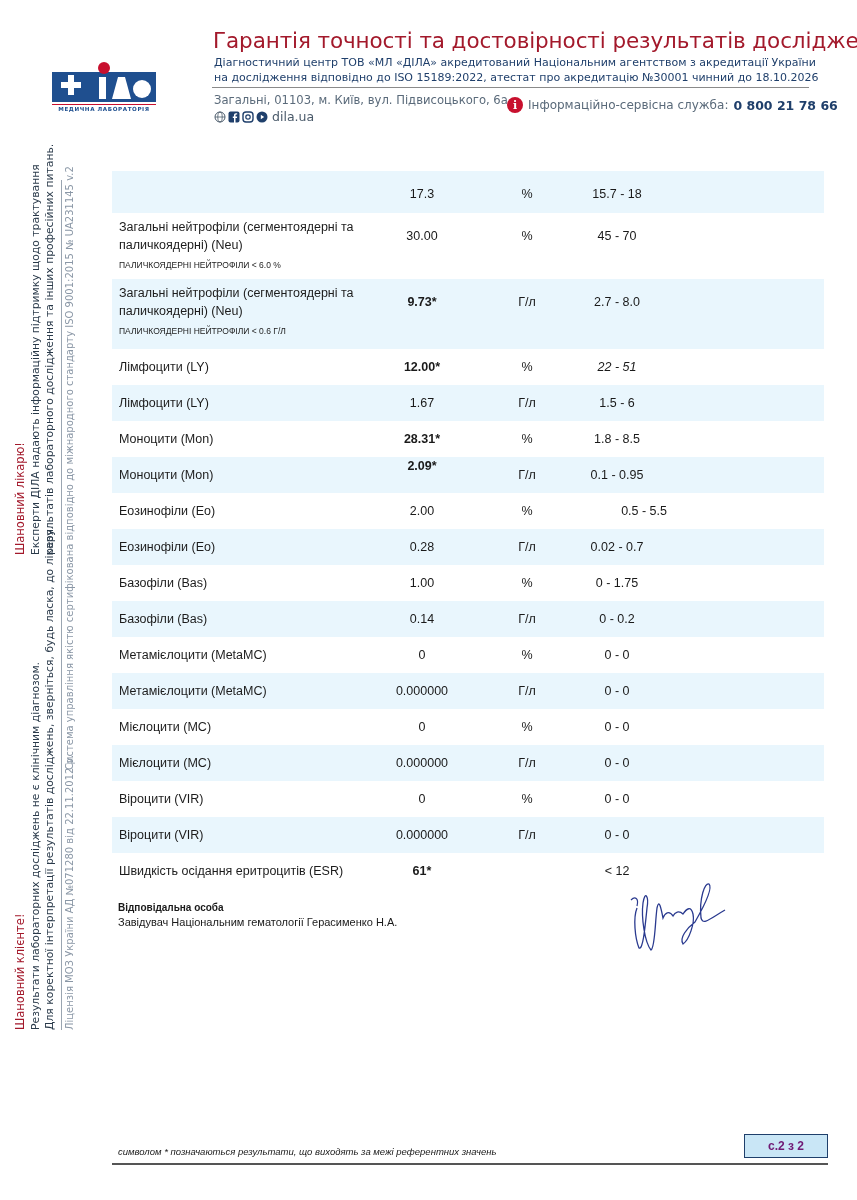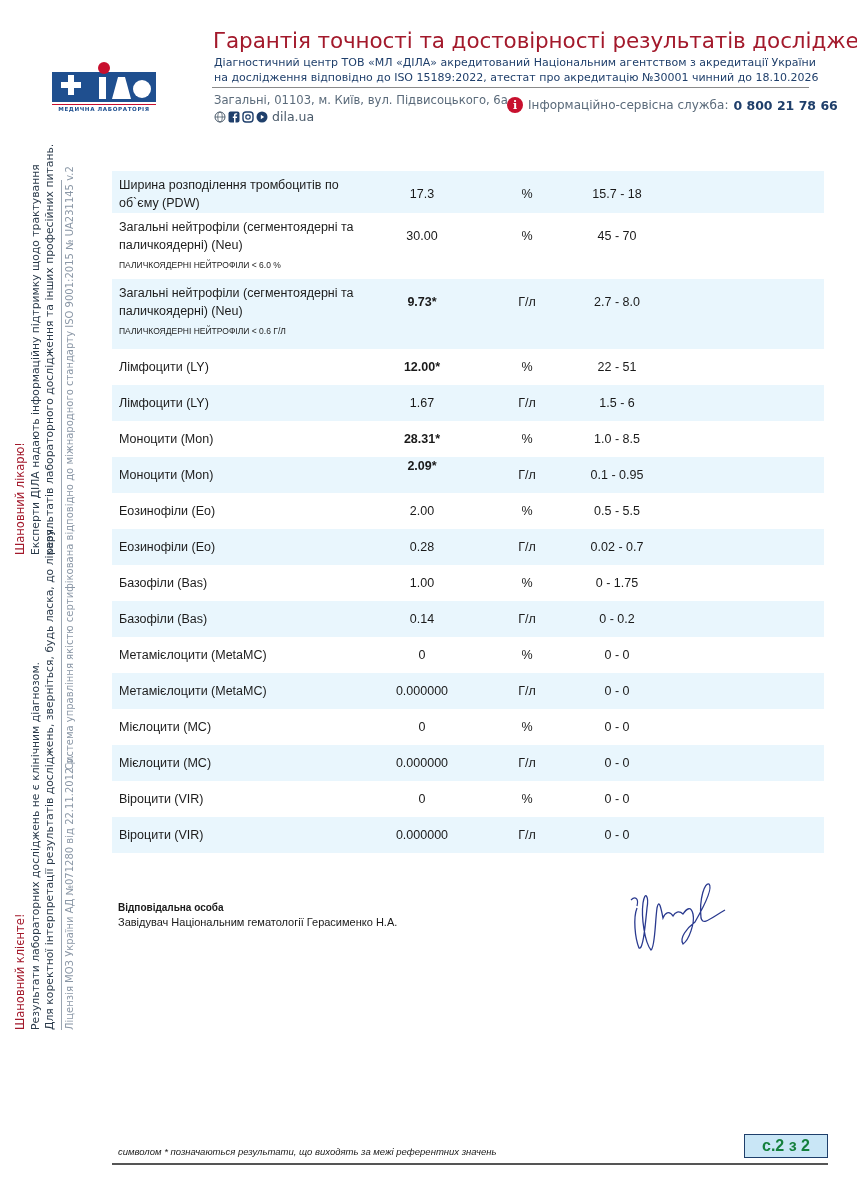--- a/index.html
+++ b/index.html
@@ -46,21 +46,21 @@
   .bold { font-weight: bold; }
   .note { font-size: 8.5px; text-transform: uppercase; display: block; margin-top: 5px; line-height: 12px; }
 
   .sig-label { position: absolute; left: 118px; top: 902px; font-size: 10px; font-weight: bold; font-family: "Liberation Sans", sans-serif; }
   .sig-person { position: absolute; left: 118px; top: 916px; font-size: 11px; font-family: "Liberation Sans", sans-serif; }
   .signature { position: absolute; left: 625px; top: 878px; width: 110px; height: 80px; }
 
   .footnote { position: absolute; left: 118px; top: 1146px; font-size: 9.5px; font-style: italic; font-family: "Liberation Sans", sans-serif; color: #1a1a1a; }
   .footer-rule { position: absolute; left: 112px; right: 29px; top: 1163px; height: 1.5px; background: #555; }
   .page-badge { position: absolute; left: 744px; top: 1134px; width: 82px; height: 22px; background: #c9e6f6; border: 1px solid #1f3f6b;
-    display: flex; align-items: center; justify-content: center; font-size: 16px; font-weight: bold; font-family: "Liberation Sans", sans-serif; color: #15803d; }
+    display: flex; align-items: center; justify-content: center; font-size: 12px; font-weight: bold; font-family: "Liberation Sans", sans-serif; color: #701a75; }
 </style>
 </head>
 <body>
 
 <div class="logo">
   <svg class="logo-mark" viewBox="0 0 104 40">
     <rect x="0" y="10" width="104" height="30" fill="#1f4f8f"></rect>
     <rect x="9" y="20" width="20" height="6" fill="#fff"></rect>
     <rect x="16" y="13" width="6" height="20" fill="#fff"></rect>
     <circle cx="52" cy="6" r="6" fill="#c8102e"></circle>
@@ -116,66 +116,65 @@
   <div class="vt vt-red" style="left:13px; top:555px;">Шановний лікарю!</div>
   <div class="vt vt-dark" style="left:29px; top:555px;">Експерти ДІЛА надають інформаційну підтримку щодо трактування</div>
   <div class="vt vt-dark" style="left:43px; top:555px;">результатів лабораторного дослідження та інших професійних питань.</div>
   <div class="side-rule"></div>
   <div class="vt vt-grey" style="left:64px; top:1030px;">Ліцензія МОЗ України АД №071280 від 22.11.2012 р.</div>
   <div class="vt vt-grey" style="left:64px; top:770px;">Система управління якістю сертифікована відповідно до міжнародного стандарту ISO 9001:2015 № UA231145 v.2</div>
 </div>
 
 <div class="results" id="results">
     <div class="row shade" style="height: 42px;">
-      <div class="cell-name" style="padding-top: 5px;"><span>Ширина розподілення тромбоцитів по об`єму (PDW)</span></div>
       <div class="cell-value" style="top: 14px; line-height: 18px;">17.3</div>
       <div class="cell-unit" style="top: 14px; line-height: 18px;">%</div>
       <div class="cell-ref" style="top: 14px; line-height: 18px;">15.7 - 18</div>
     </div>
     <div class="row" style="height: 66px;">
       <div class="cell-name" style="padding-top: 5px;"><span>Загальні нейтрофіли (сегментоядерні та паличкоядерні) (Neu)</span><span class="note">ПАЛИЧКОЯДЕРНІ НЕЙТРОФІЛИ &lt; 6.0 %</span></div>
       <div class="cell-value" style="top: 14px; line-height: 18px;">30.00</div>
       <div class="cell-unit" style="top: 14px; line-height: 18px;">%</div>
       <div class="cell-ref" style="top: 14px; line-height: 18px;">45 - 70</div>
     </div>
     <div class="row shade" style="height: 70px;">
       <div class="cell-name" style="padding-top: 5px;"><span>Загальні нейтрофіли (сегментоядерні та паличкоядерні) (Neu)</span><span class="note">ПАЛИЧКОЯДЕРНІ НЕЙТРОФІЛИ &lt; 0.6 Г/л</span></div>
       <div class="cell-value bold" style="top: 14px; line-height: 18px;">9.73*</div>
       <div class="cell-unit" style="top: 14px; line-height: 18px;">Г/л</div>
       <div class="cell-ref" style="top: 14px; line-height: 18px;">2.7 - 8.0</div>
     </div>
     <div class="row" style="height: 36px;">
       <div class="cell-name" style="padding-top: 9px;"><span>Лімфоцити (LY)</span></div>
       <div class="cell-value bold" style="top: 9px; line-height: 18px;">12.00*</div>
       <div class="cell-unit" style="top: 9px; line-height: 18px;">%</div>
-      <div class="cell-ref" style="top: 9px; line-height: 18px;">22 - 51</div>
+      <div class="cell-ref" style="top: 9px; line-height: 18px; font-style: italic;">22 - 51</div>
     </div>
     <div class="row shade" style="height: 36px;">
       <div class="cell-name" style="padding-top: 9px;"><span>Лімфоцити (LY)</span></div>
       <div class="cell-value" style="top: 9px; line-height: 18px;">1.67</div>
       <div class="cell-unit" style="top: 9px; line-height: 18px;">Г/л</div>
       <div class="cell-ref" style="top: 9px; line-height: 18px;">1.5 - 6</div>
     </div>
     <div class="row" style="height: 36px;">
       <div class="cell-name" style="padding-top: 9px;"><span>Моноцити (Mon)</span></div>
       <div class="cell-value bold" style="top: 9px; line-height: 18px;">28.31*</div>
       <div class="cell-unit" style="top: 9px; line-height: 18px;">%</div>
-      <div class="cell-ref" style="top: 9px; line-height: 18px;">1.0 - 8.5</div>
+      <div class="cell-ref" style="top: 9px; line-height: 18px;">1.8 - 8.5</div>
     </div>
     <div class="row shade" style="height: 36px;">
       <div class="cell-name" style="padding-top: 9px;"><span>Моноцити (Mon)</span></div>
       <div class="cell-value bold" style="top: 0; line-height: 18px;">2.09*</div>
       <div class="cell-unit" style="top: 9px; line-height: 18px;">Г/л</div>
       <div class="cell-ref" style="top: 9px; line-height: 18px;">0.1 - 0.95</div>
     </div>
     <div class="row" style="height: 36px;">
       <div class="cell-name" style="padding-top: 9px;"><span>Еозинофіли (Eo)</span></div>
       <div class="cell-value" style="top: 9px; line-height: 18px;">2.00</div>
       <div class="cell-unit" style="top: 9px; line-height: 18px;">%</div>
-      <div class="cell-ref" style="top: 9px; line-height: 18px;">0.5 - 5.5</div>
+      <div class="cell-ref" style="top: 9px; line-height: 18px; text-align: right;">0.5 - 5.5</div>
     </div>
     <div class="row shade" style="height: 36px;">
       <div class="cell-name" style="padding-top: 9px;"><span>Еозинофіли (Eo)</span></div>
       <div class="cell-value" style="top: 9px; line-height: 18px;">0.28</div>
       <div class="cell-unit" style="top: 9px; line-height: 18px;">Г/л</div>
       <div class="cell-ref" style="top: 9px; line-height: 18px;">0.02 - 0.7</div>
     </div>
     <div class="row" style="height: 36px;">
       <div class="cell-name" style="padding-top: 9px;"><span>Базофіли (Bas)</span></div>
       <div class="cell-value" style="top: 9px; line-height: 18px;">1.00</div>
@@ -216,20 +215,26 @@
       <div class="cell-name" style="padding-top: 9px;"><span>Віроцити (VIR)</span></div>
       <div class="cell-value" style="top: 9px; line-height: 18px;">0</div>
       <div class="cell-unit" style="top: 9px; line-height: 18px;">%</div>
       <div class="cell-ref" style="top: 9px; line-height: 18px;">0 - 0</div>
     </div>
     <div class="row shade" style="height: 36px;">
       <div class="cell-name" style="padding-top: 9px;"><span>Віроцити (VIR)</span></div>
       <div class="cell-value" style="top: 9px; line-height: 18px;">0.000000</div>
       <div class="cell-unit" style="top: 9px; line-height: 18px;">Г/л</div>
       <div class="cell-ref" style="top: 9px; line-height: 18px;">0 - 0</div>
+    </div>
+    <div class="row" style="height: 36px;">
+      <div class="cell-name" style="padding-top: 9px;"><span>Швидкість осідання еритроцитів (ESR)</span></div>
+      <div class="cell-value bold" style="top: 9px; line-height: 18px;">61*</div>
+      <div class="cell-unit" style="top: 9px; line-height: 18px;"></div>
+      <div class="cell-ref" style="top: 9px; line-height: 18px;">&lt; 12</div>
     </div>
   </div>
 
 <div class="sig-label">Відповідальна особа</div>
 <div class="sig-person">Завідувач Національним гематології Герасименко Н.А.</div>
 <svg class="signature" viewBox="0 0 110 80">
   <path d="M12 30 C8 40 10 60 14 70 C18 72 20 50 22 30 C24 18 20 12 18 25 C16 40 20 65 26 72 C30 70 30 45 32 30 C34 20 36 30 38 40 C40 35 44 32 48 38 C50 34 54 32 58 36 C62 30 66 28 68 36 C70 45 64 62 58 66 C54 60 62 50 70 44 C78 30 88 10 84 6 C80 4 74 20 76 40 C78 48 86 40 100 32" fill="none" stroke="#2a3a8f" stroke-width="1.3"></path>
   <path d="M6 22 C10 18 14 20 12 28" fill="none" stroke="#2a3a8f" stroke-width="1.2"></path>
 </svg>
 

